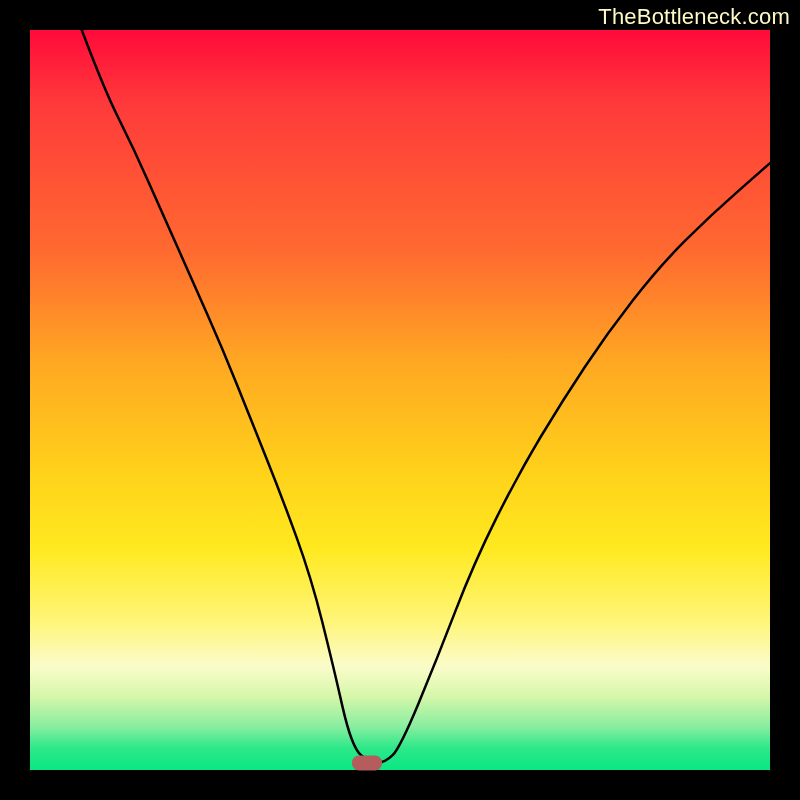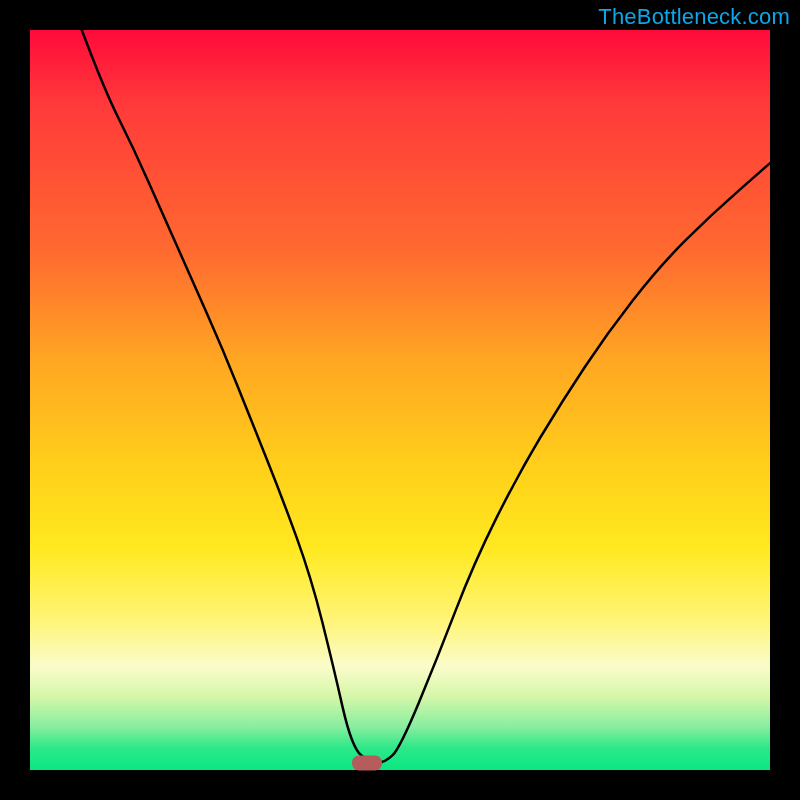--- a/index.html
+++ b/index.html
@@ -54,21 +54,21 @@
     width: 30px;
     height: 15px;
     background: #b55c5c;
     border-radius: 7px;
     transform: translate(-50%, -50%);
   }
   .watermark {
     position: absolute;
     top: 4px;
     right: 10px;
-    color: #0ea5e9;
+    color: #fef9c3;
     font-size: 22px;
     font-weight: 500;
     letter-spacing: 0.2px;
   }
 </style>
 </head>
 <body>
 
 <div class="frame">
   <div class="plot-area">

